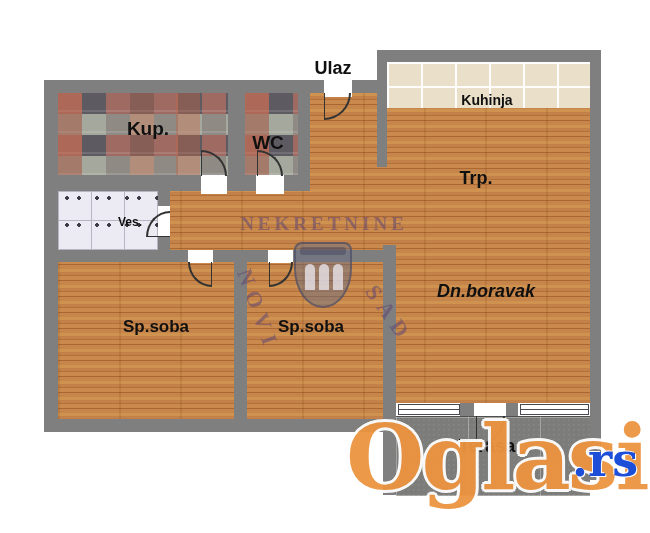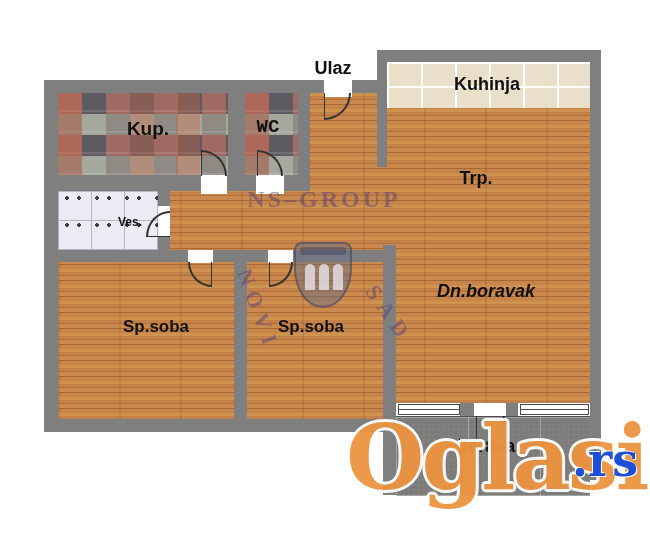--- a/index.html
+++ b/index.html
@@ -127,30 +127,30 @@
        border-bottom-left-radius:100% 100%;"></div>
   <div class="arc" style="left:269px;top:262px;width:24px;height:25px;
        border-right:2px solid #333;border-bottom:2px solid #333;border-left:1px solid #333;
        border-bottom-right-radius:100% 100%;"></div>
   <div class="arc" style="left:476px;top:416px;width:29px;height:30px;
        border-right:2px solid #333;border-bottom:2px solid #333;border-left:1px solid #333;
        border-bottom-right-radius:100% 100%;"></div>
 
   <div class="lbl" style="left:333px;top:68px;font-size:18px;">Ulaz</div>
   <div class="lbl" style="left:148px;top:129px;font-size:19px;">Kup.</div>
-  <div class="lbl" style="left:268px;top:127px;font-size:19px;font-family:Liberation Mono, monospace;">WC</div>
+  <div class="lbl" style="left:268px;top:143px;font-size:19px;">WC</div>
   <div class="lbl" style="left:130px;top:222px;font-size:12px;">Ves.</div>
-  <div class="lbl" style="left:487px;top:84px;font-size:18px;">Kuhinja</div>
+  <div class="lbl" style="left:487px;top:100px;font-size:14px;">Kuhinja</div>
   <div class="lbl" style="left:476px;top:178px;font-size:18px;">Trp.</div>
   <div class="lbl" style="left:486px;top:291px;font-size:18px;font-style:italic;">Dn.boravak</div>
   <div class="lbl" style="left:156px;top:327px;font-size:17px;">Sp.soba</div>
   <div class="lbl" style="left:311px;top:327px;font-size:17px;">Sp.soba</div>
   <div class="lbl" style="left:487px;top:446px;font-size:18px;text-align:center;">Terasa</div>
 
-  <div class="wm" style="left:324px;top:199px;font-size:24px;letter-spacing:3px;">NS–GROUP</div>
+  <div class="wm" style="left:324px;top:224px;font-size:19px;letter-spacing:4px;">NEKRETNINE</div>
   <div class="shield">
     <div class="banner"></div>
     <div class="arch" style="left:9px;"></div>
     <div class="arch" style="left:23px;"></div>
     <div class="arch" style="left:37px;"></div>
   </div>
   <div class="wm" style="left:258px;top:310px;font-size:22px;letter-spacing:7px;transform:translate(-50%,-50%) rotate(70deg);">NOVI</div>
   <div class="wm" style="left:389px;top:314px;font-size:22px;letter-spacing:7px;transform:translate(-50%,-50%) rotate(55deg);">SAD</div>
 
   <div class="oglasi">Oglasi</div>

